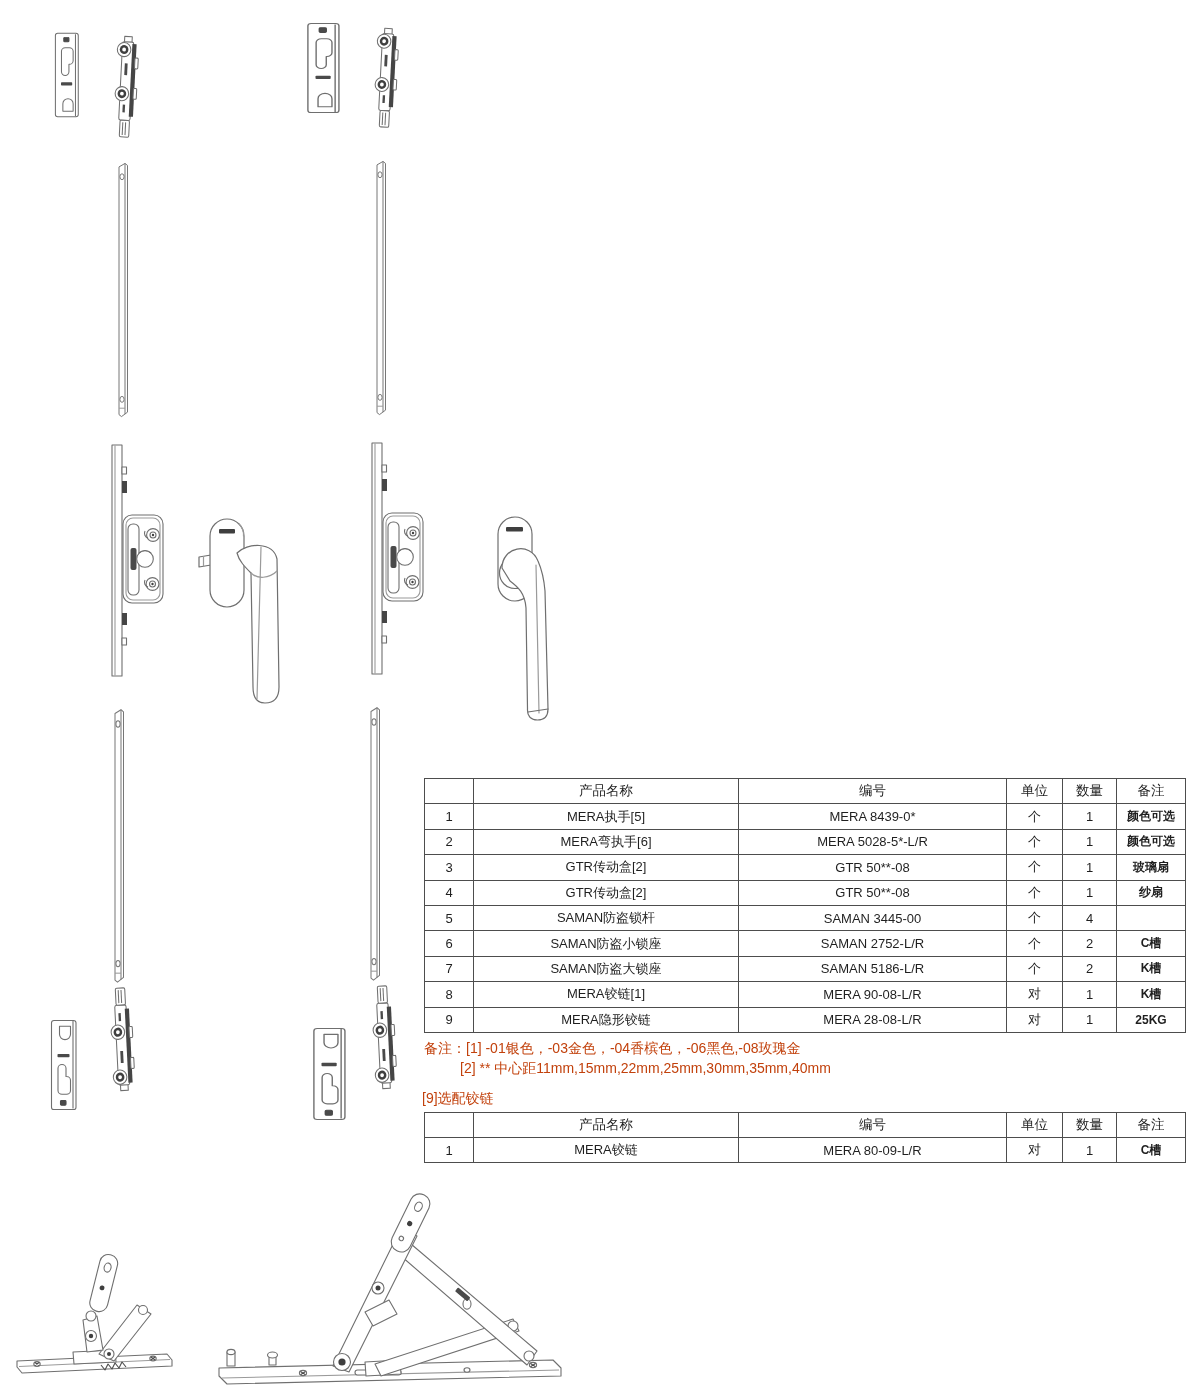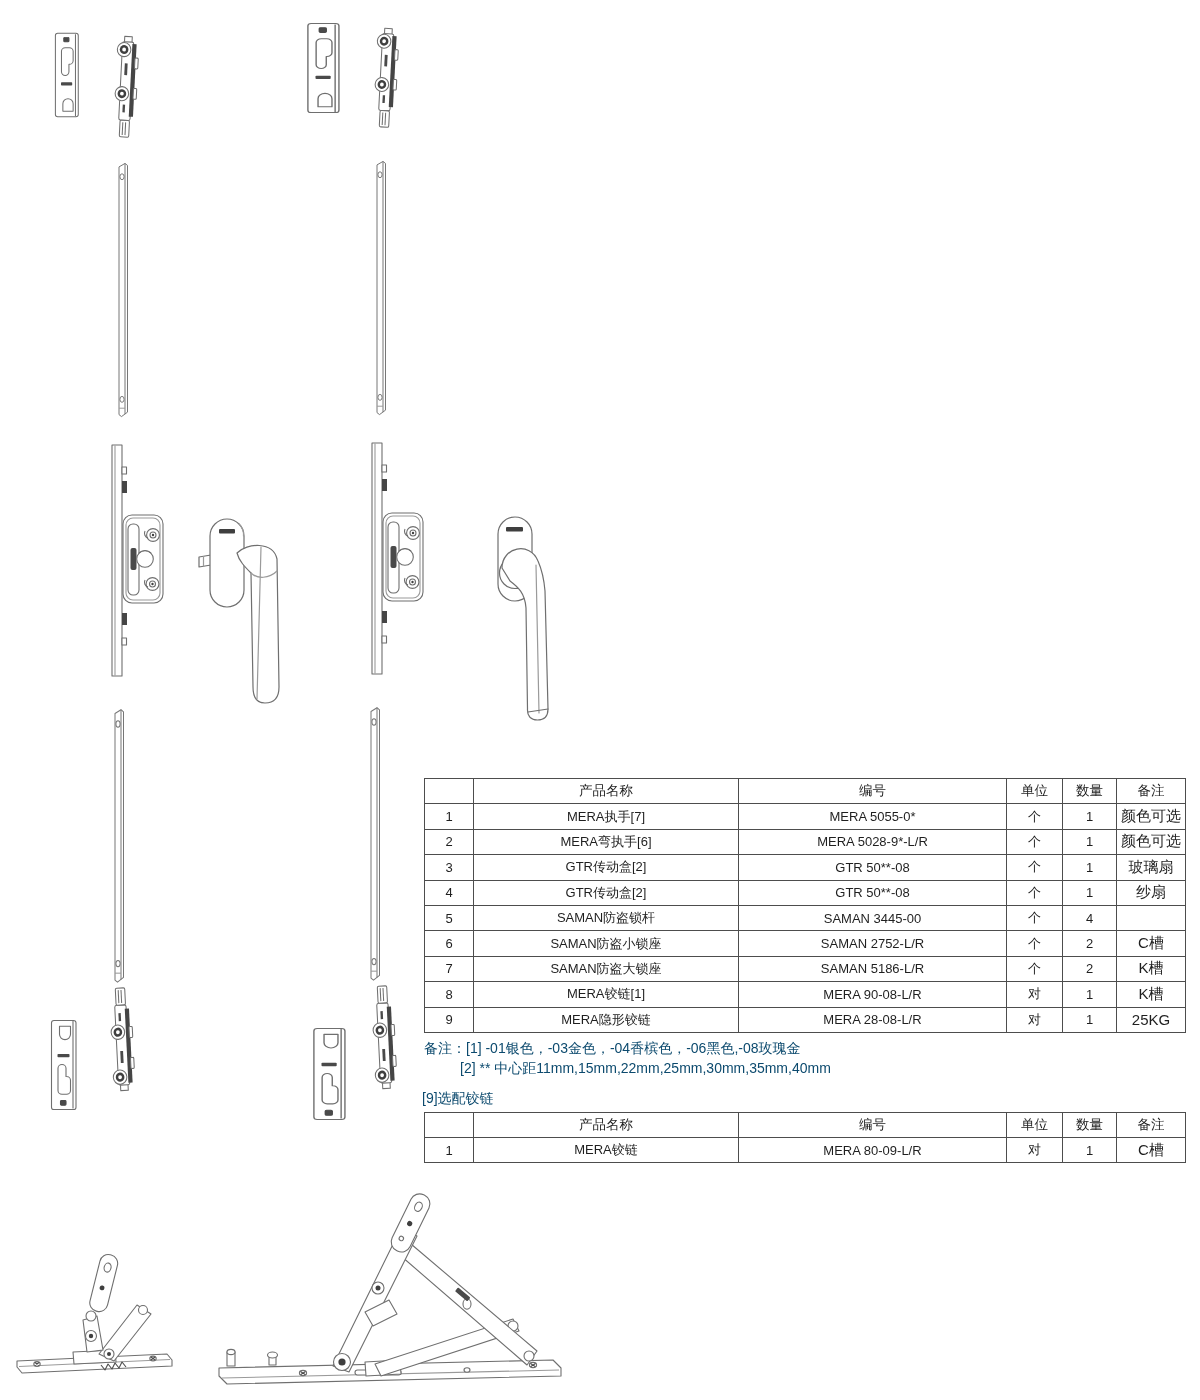--- a/index.html
+++ b/index.html
@@ -13,26 +13,26 @@
   .spec-table{
     position:absolute;border-collapse:collapse;table-layout:fixed;
     background:#ffffff;
   }
   .spec-table th,.spec-table td{
     border:1px solid #4d4d4d;text-align:center;vertical-align:middle;
     font-size:13px;font-weight:400;padding:0 2px;white-space:nowrap;
     overflow:hidden;color:#1f1f1f;
   }
   .spec-table th{font-size:13.5px;}
-  .spec-table td.remark,.spec-table th.remark{font-size:15px;}
+  .spec-table td.remark,.spec-table th.remark{font-size:12px;font-weight:bold;}
   #table1 tr{height:25.4px;}
   #table2 tr{height:25px;}
   .c0{width:49px;} .c1{width:265px;} .c2{width:268px;}
   .c3{width:56px;} .c4{width:54px;} .c5{width:69px;}
-  .note-line{position:absolute;font-size:14px;color:#0c4a6e;white-space:nowrap;}
+  .note-line{position:absolute;font-size:14px;color:#c2410c;white-space:nowrap;}
 </style>
 </head>
 <body>
 
 <div id="stage">
 
   <svg width="0" height="0" style="position:absolute" aria-hidden="true">
     <defs>
 
       <symbol id="sym-keeper" viewBox="0 0 30 96" preserveAspectRatio="none">
@@ -265,30 +265,30 @@
         <th>产品名称</th>
         <th>编号</th>
         <th>单位</th>
         <th>数量</th>
         <th>备注</th>
       </tr>
     </thead>
     <tbody>
       <tr>
         <td>1</td>
-        <td>MERA执手[7]</td>
-        <td>MERA 5055-0*</td>
+        <td>MERA执手[5]</td>
+        <td>MERA 8439-0*</td>
         <td>个</td>
         <td>1</td>
         <td class="remark">颜色可选</td>
       </tr>
       <tr>
         <td>2</td>
         <td>MERA弯执手[6]</td>
-        <td>MERA 5028-9*-L/R</td>
+        <td>MERA 5028-5*-L/R</td>
         <td>个</td>
         <td>1</td>
         <td class="remark">颜色可选</td>
       </tr>
       <tr>
         <td>3</td>
         <td>GTR传动盒[2]</td>
         <td>GTR 50**-08</td>
         <td>个</td>
         <td>1</td>

